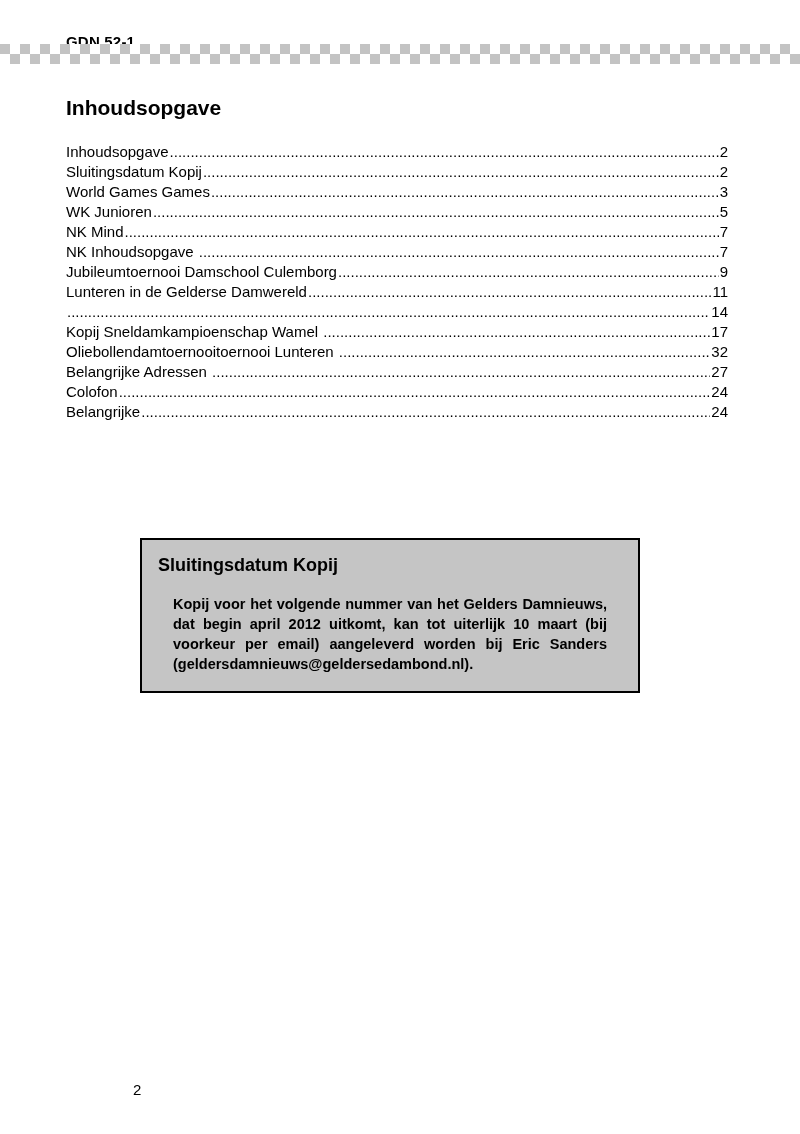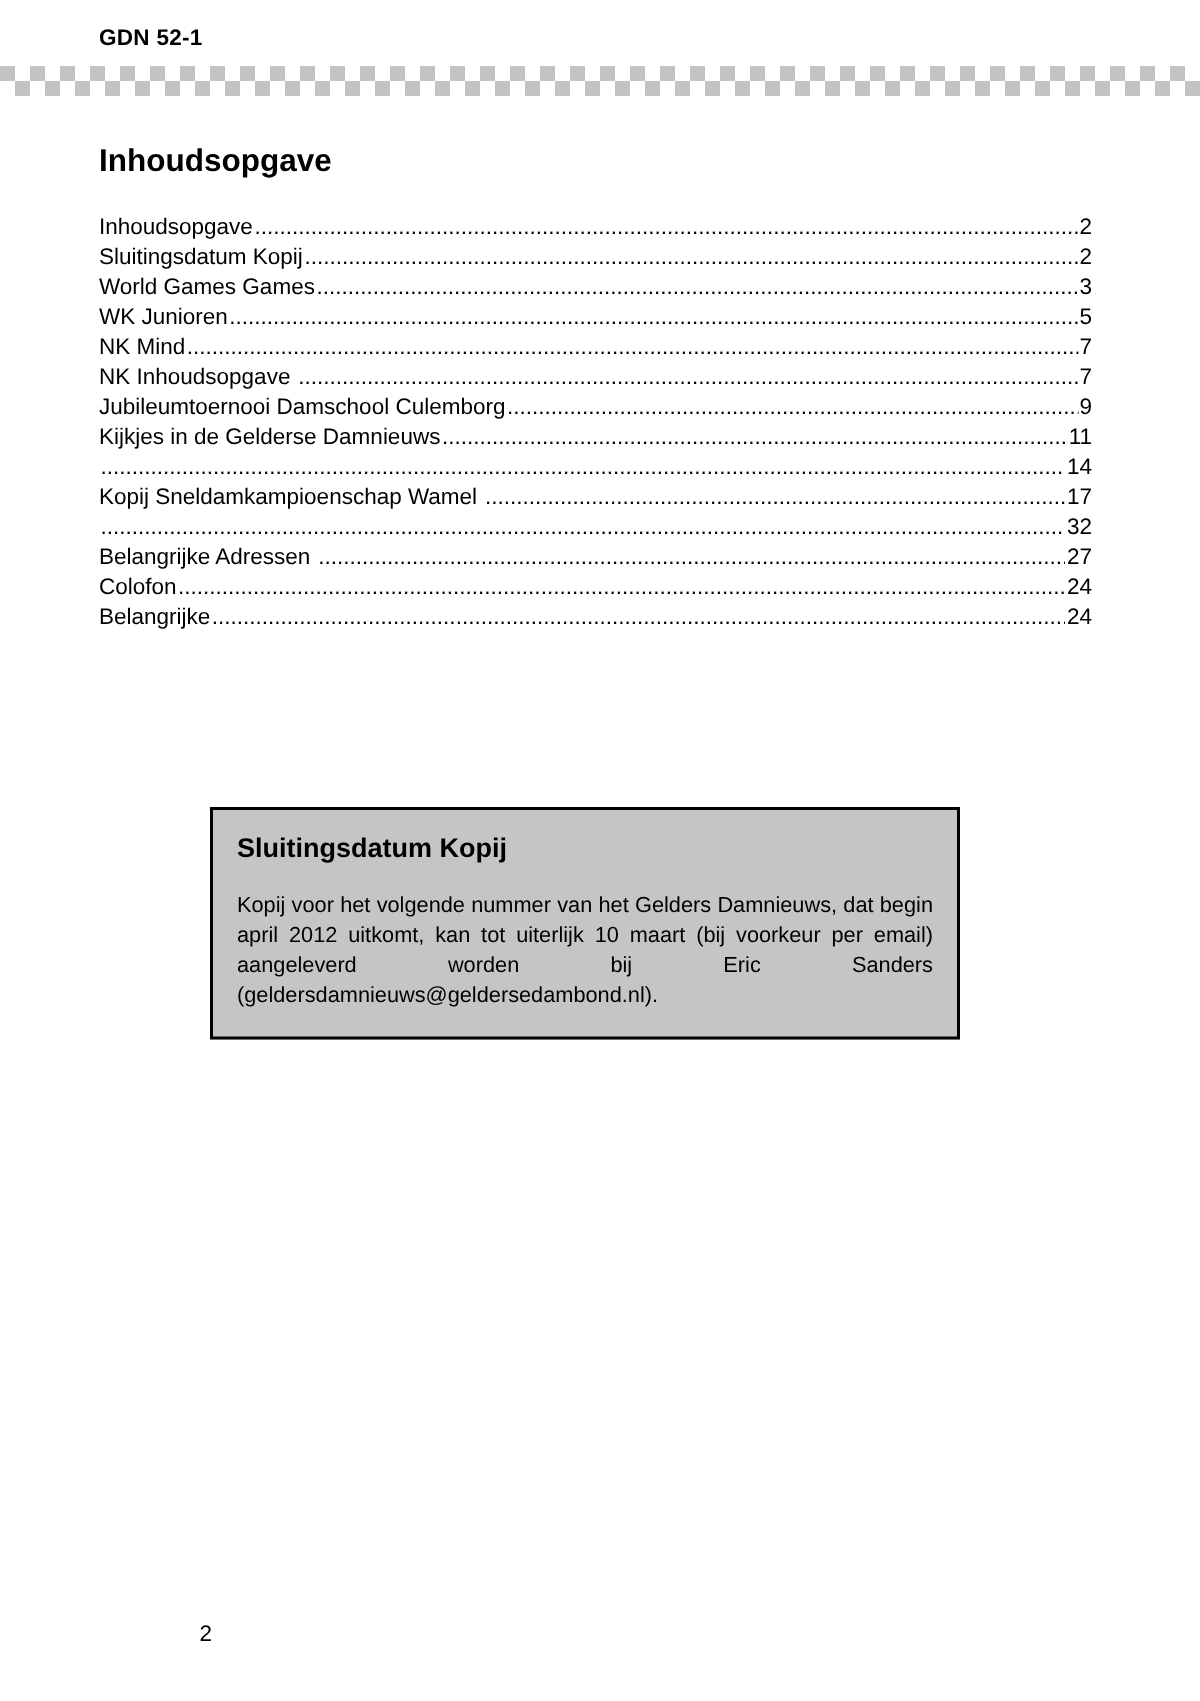--- a/index.html
+++ b/index.html
@@ -13,21 +13,21 @@
     position: relative;
     font-family: "Liberation Sans", sans-serif;
     color: #000000;
     overflow: hidden;
   }
 
   
   #page-header {
     position: absolute;
     left: 0;
-    top: 0;
+    top: 16px;
     width: 700px;
     height: 44px;
   }
   #header-title {
     position: absolute;
     left: 66px;
     top: 17px;
     font-size: 15px;
     font-weight: bold;
     letter-spacing: 0.2px;
@@ -127,21 +127,22 @@
     font-weight: bold;
     line-height: 22px;
     margin: 0 0 18px 0;
     white-space: nowrap;
   }
   #callout-body {
     font-size: 14.5px;
     line-height: 20px;
     text-align: justify;
     text-justify: inter-word;
-    margin: 0;
+    margin: 15px;
+    font-weight: bold;
   }
 
   
   #page-number {
     position: absolute;
     left: 133px;
     top: 1081px;
     font-size: 15px;
     line-height: 18px;
   }
@@ -190,34 +191,35 @@
       <span class="toc-label">NK Inhoudsopgave </span>
       <span class="toc-leader">....................................................................................................................................................................................................................................................................</span>
       <span class="toc-page">7</span>
     </div>
     <div class="toc-entry">
       <span class="toc-label">Jubileumtoernooi Damschool Culemborg</span>
       <span class="toc-leader">....................................................................................................................................................................................................................................................................</span>
       <span class="toc-page">9</span>
     </div>
     <div class="toc-entry">
-      <span class="toc-label">Kijkjes in de Gelderse Damnieuws</span>
+      <span class="toc-label">Lunteren in de Gelderse Damwereld</span>
       <span class="toc-leader">....................................................................................................................................................................................................................................................................</span>
       <span class="toc-page">11</span>
     </div>
     <div class="toc-entry">
       <span class="toc-leader">....................................................................................................................................................................................................................................................................</span>
       <span class="toc-page">14</span>
     </div>
     <div class="toc-entry">
       <span class="toc-label">Kopij Sneldamkampioenschap Wamel </span>
       <span class="toc-leader">....................................................................................................................................................................................................................................................................</span>
       <span class="toc-page">17</span>
     </div>
     <div class="toc-entry">
+      <span class="toc-label">Oliebollendamtoernooitoernooi Lunteren </span>
       <span class="toc-leader">....................................................................................................................................................................................................................................................................</span>
       <span class="toc-page">32</span>
     </div>
     <div class="toc-entry">
       <span class="toc-label">Belangrijke Adressen </span>
       <span class="toc-leader">....................................................................................................................................................................................................................................................................</span>
       <span class="toc-page">27</span>
     </div>
     <div class="toc-entry">
       <span class="toc-label">Colofon</span>

